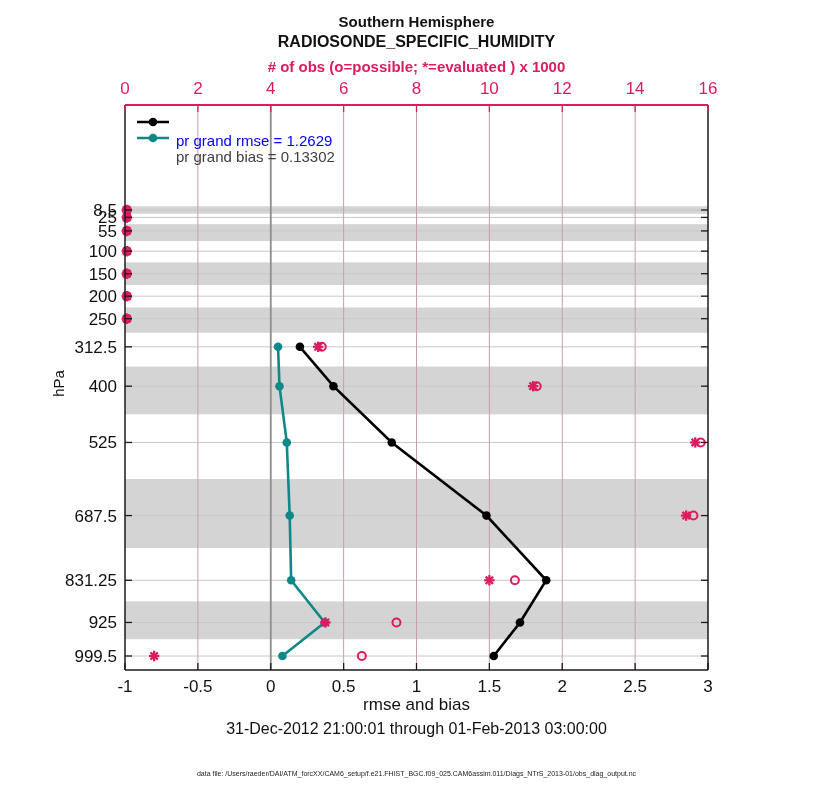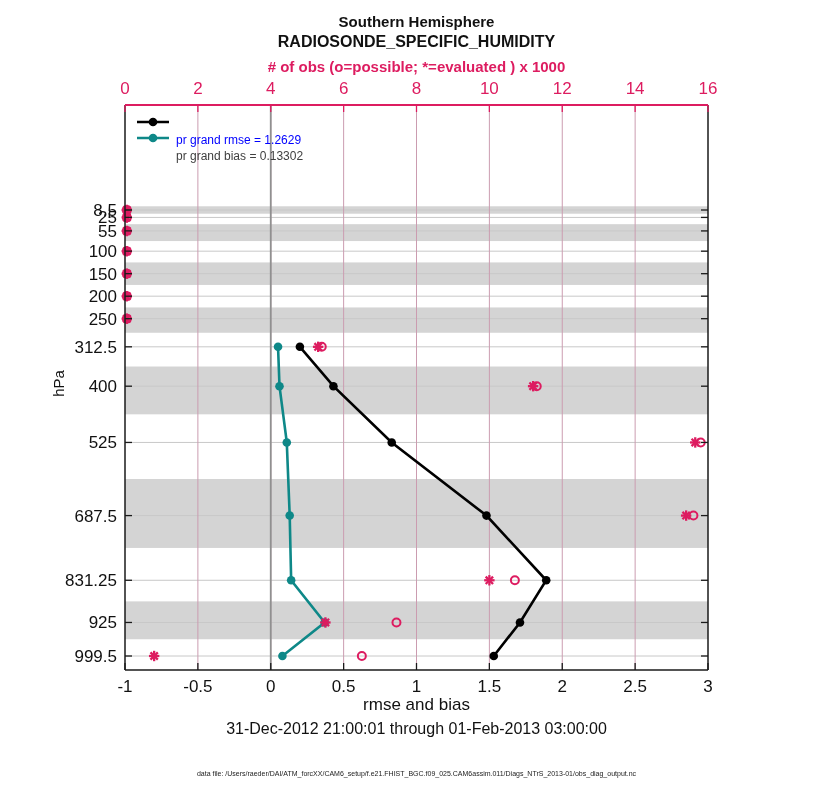--- a/index.html
+++ b/index.html
@@ -9,21 +9,21 @@
   .title1{top:13px;font-size:15px;font-weight:bold;color:#111;}
   .title2{top:33px;font-size:16px;font-weight:bold;color:#111;}
   .obslab{top:58px;font-size:15px;font-weight:600;}
   .xlab{top:695px;font-size:17px;color:#111;}
   .dates{top:720px;font-size:16px;color:#111;}
   .dfile{top:770px;font-size:7px;color:#222;}
   .hpa{position:absolute;left:38px;top:375px;width:40px;font-size:15px;color:#111;
        transform:rotate(-90deg);transform-origin:center;text-align:center;}
   .legend{position:absolute;left:136px;top:114px;}
   .legrow{display:flex;align-items:center;height:16px;}
-  .legrow span.txt{font-size:12px;margin-left:6px;margin-top:36px;}
+  .legrow span.txt{font-size:15px;margin-left:6px;margin-top:36px;}
   svg.chart{position:absolute;left:0;top:0;}
 </style>
 </head>
 <body>
 
 <div class="figure">
 
   <div class="ctext title1">Southern Hemisphere</div>
   <div class="ctext title2">RADIOSONDE_SPECIFIC_HUMIDITY</div>
   <div class="ctext obslab" id="obslab" style="color: rgb(221, 28, 96);"># of obs (o=possible; *=evaluated ) x 1000</div>

